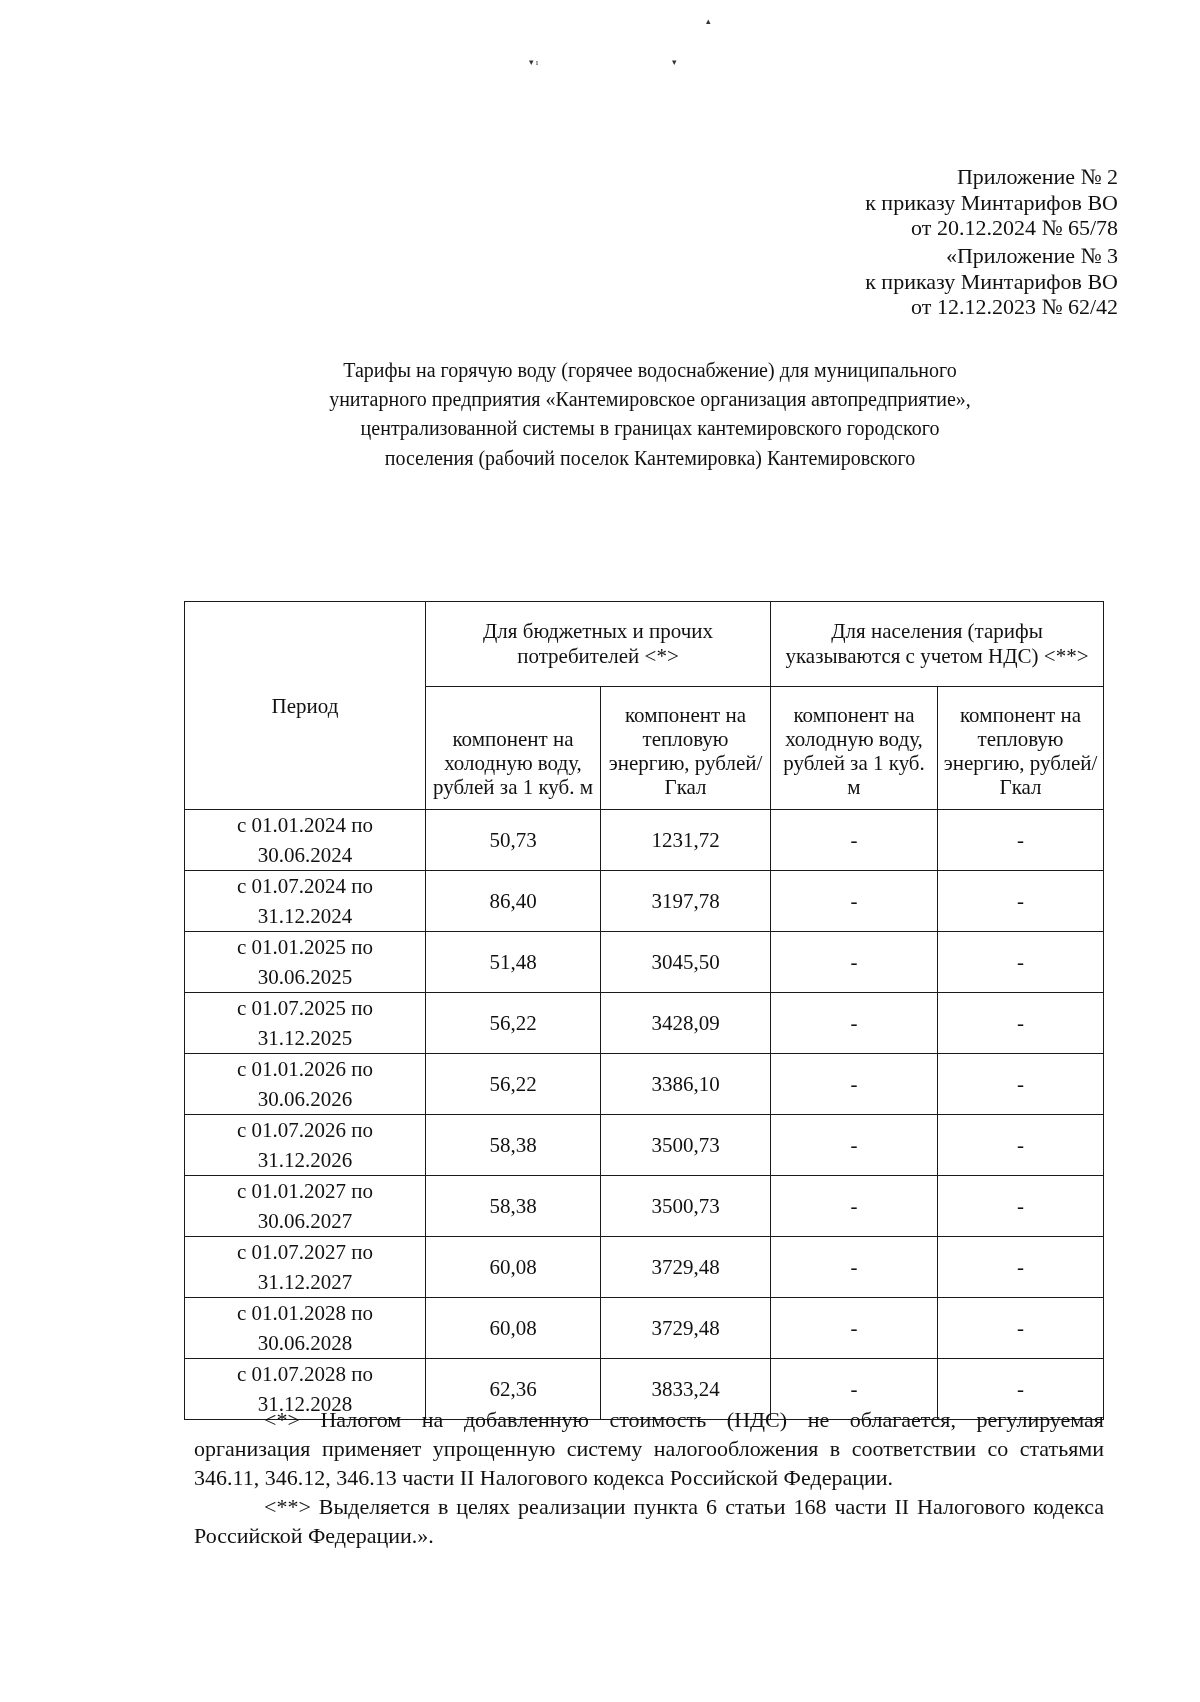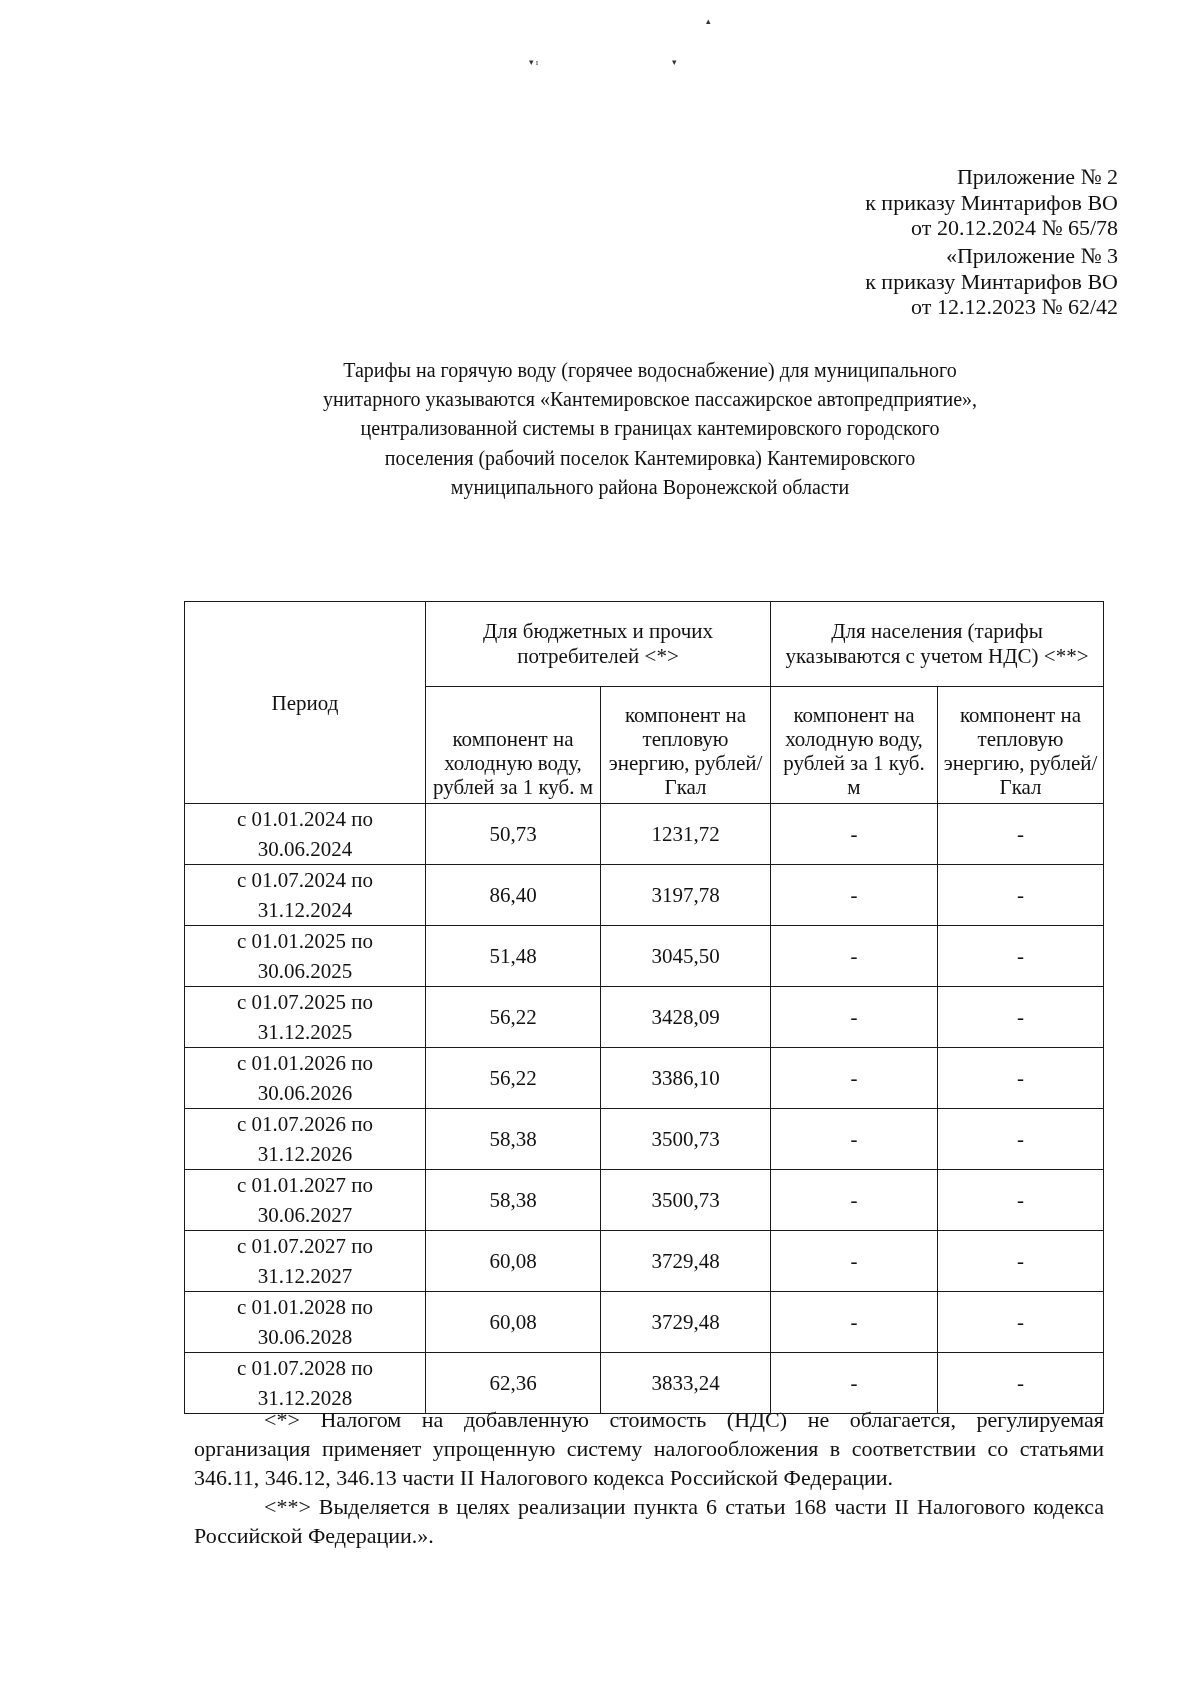--- a/index.html
+++ b/index.html
@@ -24,21 +24,21 @@
   table.tariffs {
     position: absolute; left: 184px; top: 601px; width: 919px;
     border-collapse: collapse; table-layout: fixed;
     font-size: 21px; line-height: 24px;
   }
   table.tariffs td, table.tariffs th {
     border: 1.6px solid #1a1a1a; text-align: center; vertical-align: middle;
     font-weight: normal; padding: 0 4px;
   }
   table.tariffs th.grp { height: 84px; line-height: 25px; }
-  table.tariffs th.sub { height: 112px; line-height: 24px; vertical-align: bottom; padding-bottom: 4px; }
+  table.tariffs th.sub { height: 112px; line-height: 24px; vertical-align: bottom; padding-bottom: 10px; }
   table.tariffs td { height: 56px; }
   table.tariffs td.period { line-height: 30px; }
   .notes {
     position: absolute; left: 194px; width: 910px; top: 1405px;
     font-size: 22px; line-height: 29px; text-align: justify;
   }
   .notes p { margin: 0; text-indent: 70px; }
 </style>
 </head>
 <body>
@@ -54,24 +54,23 @@
 </div>
 
 <div class="approval" id="approval-2">
   <div>«Приложение № 3</div>
   <div>к приказу Минтарифов ВО</div>
   <div>от 12.12.2023 № 62/42</div>
 </div>
 
 <div class="title">
   <div>Тарифы на горячую воду (горячее водоснабжение) для муниципального</div>
-  <div>унитарного указываются «Кантемировское пассажирское автопредприятие»,</div>
+  <div>унитарного предприятия «Кантемировское организация автопредприятие»,</div>
   <div>централизованной системы в границах кантемировского городского</div>
   <div>поселения (рабочий поселок Кантемировка) Кантемировского</div>
-  <div>муниципального района Воронежской области</div>
 </div>
 
 <table class="tariffs">
   <colgroup>
     <col style="width:241px">
       <col style="width:175px">
       <col style="width:170px">
       <col style="width:167px">
       <col style="width:166px">
   </colgroup>

